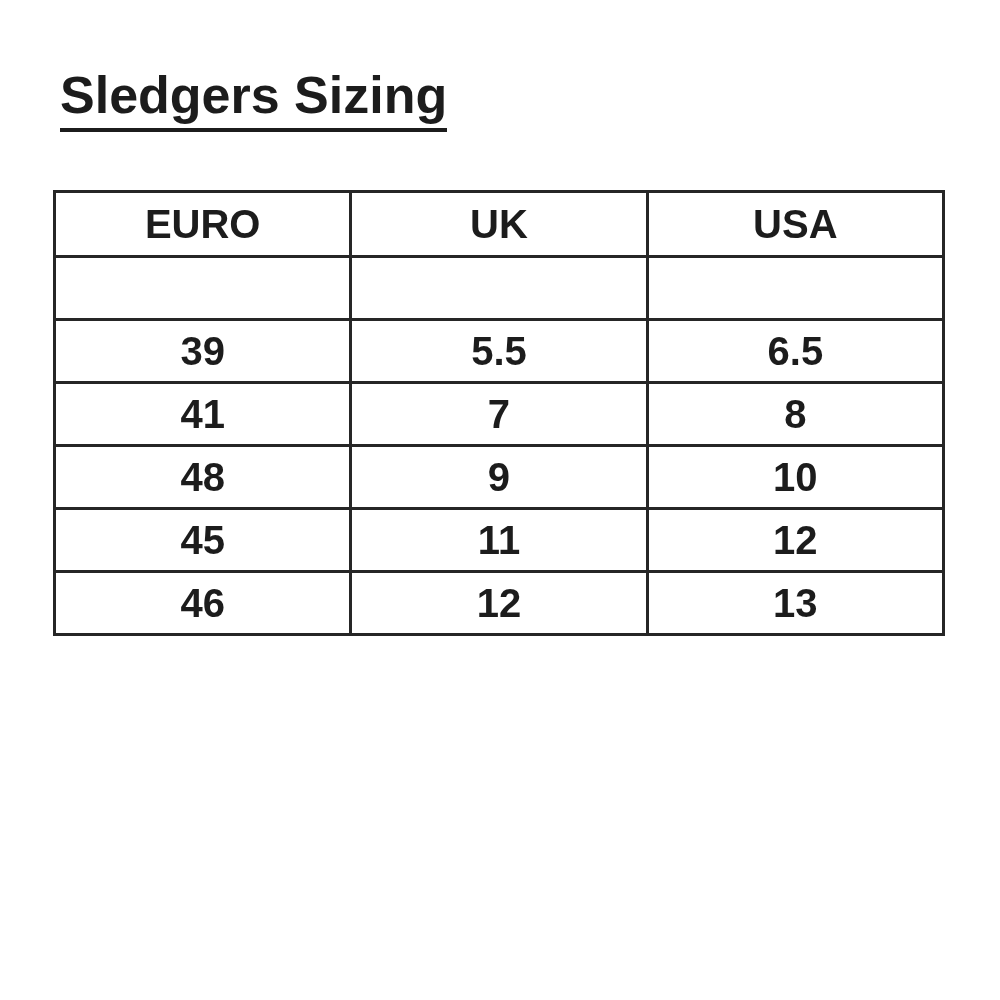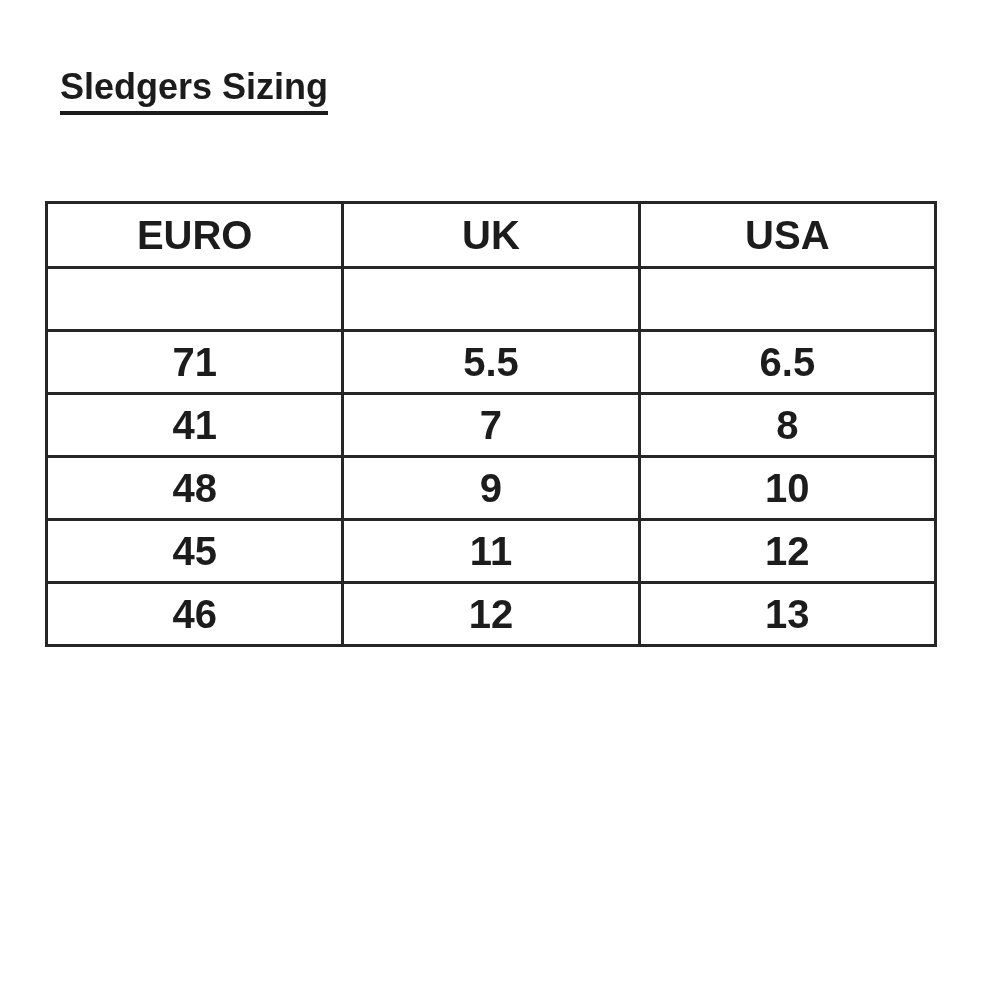--- a/index.html
+++ b/index.html
@@ -13,37 +13,36 @@
     width: 1000px;
     height: 1000px;
     background: #ffffff;
     overflow: hidden;
   }
   .title {
     position: absolute;
     left: 60px;
     top: 68px;
     margin: 0;
-    font-size: 36px;
+    font-size: 52px;
     font-weight: 700;
     color: #1c1c1c;
     letter-spacing: 0px;
     display: inline-block;
     border-bottom: 4px solid #1c1c1c;
     padding-bottom: 5px;
     line-height: 1.05;
   }
   table.sizing-table {
     position: absolute;
-    left: 45px;
+    left: 53px;
     top: 190px;
     width: 892px;
     border-collapse: collapse;
     table-layout: fixed;
-    margin-top: 11px;
   }
   .sizing-table th,
   .sizing-table td {
     border: 3px solid #262626;
     text-align: center;
     vertical-align: middle;
     font-weight: 700;
     color: #1c1c1c;
     padding: 0;
     background: #ffffff;
@@ -74,21 +73,21 @@
         <th>USA</th>
       </tr>
       <tr class="spacer-row">
         <td></td>
         <td></td>
         <td></td>
       </tr>
     </thead>
     <tbody id="table-body">
         <tr>
-          <td>71</td>
+          <td>39</td>
           <td>5.5</td>
           <td>6.5</td>
         </tr>
         <tr>
           <td>41</td>
           <td>7</td>
           <td>8</td>
         </tr>
         <tr>
           <td>48</td>

